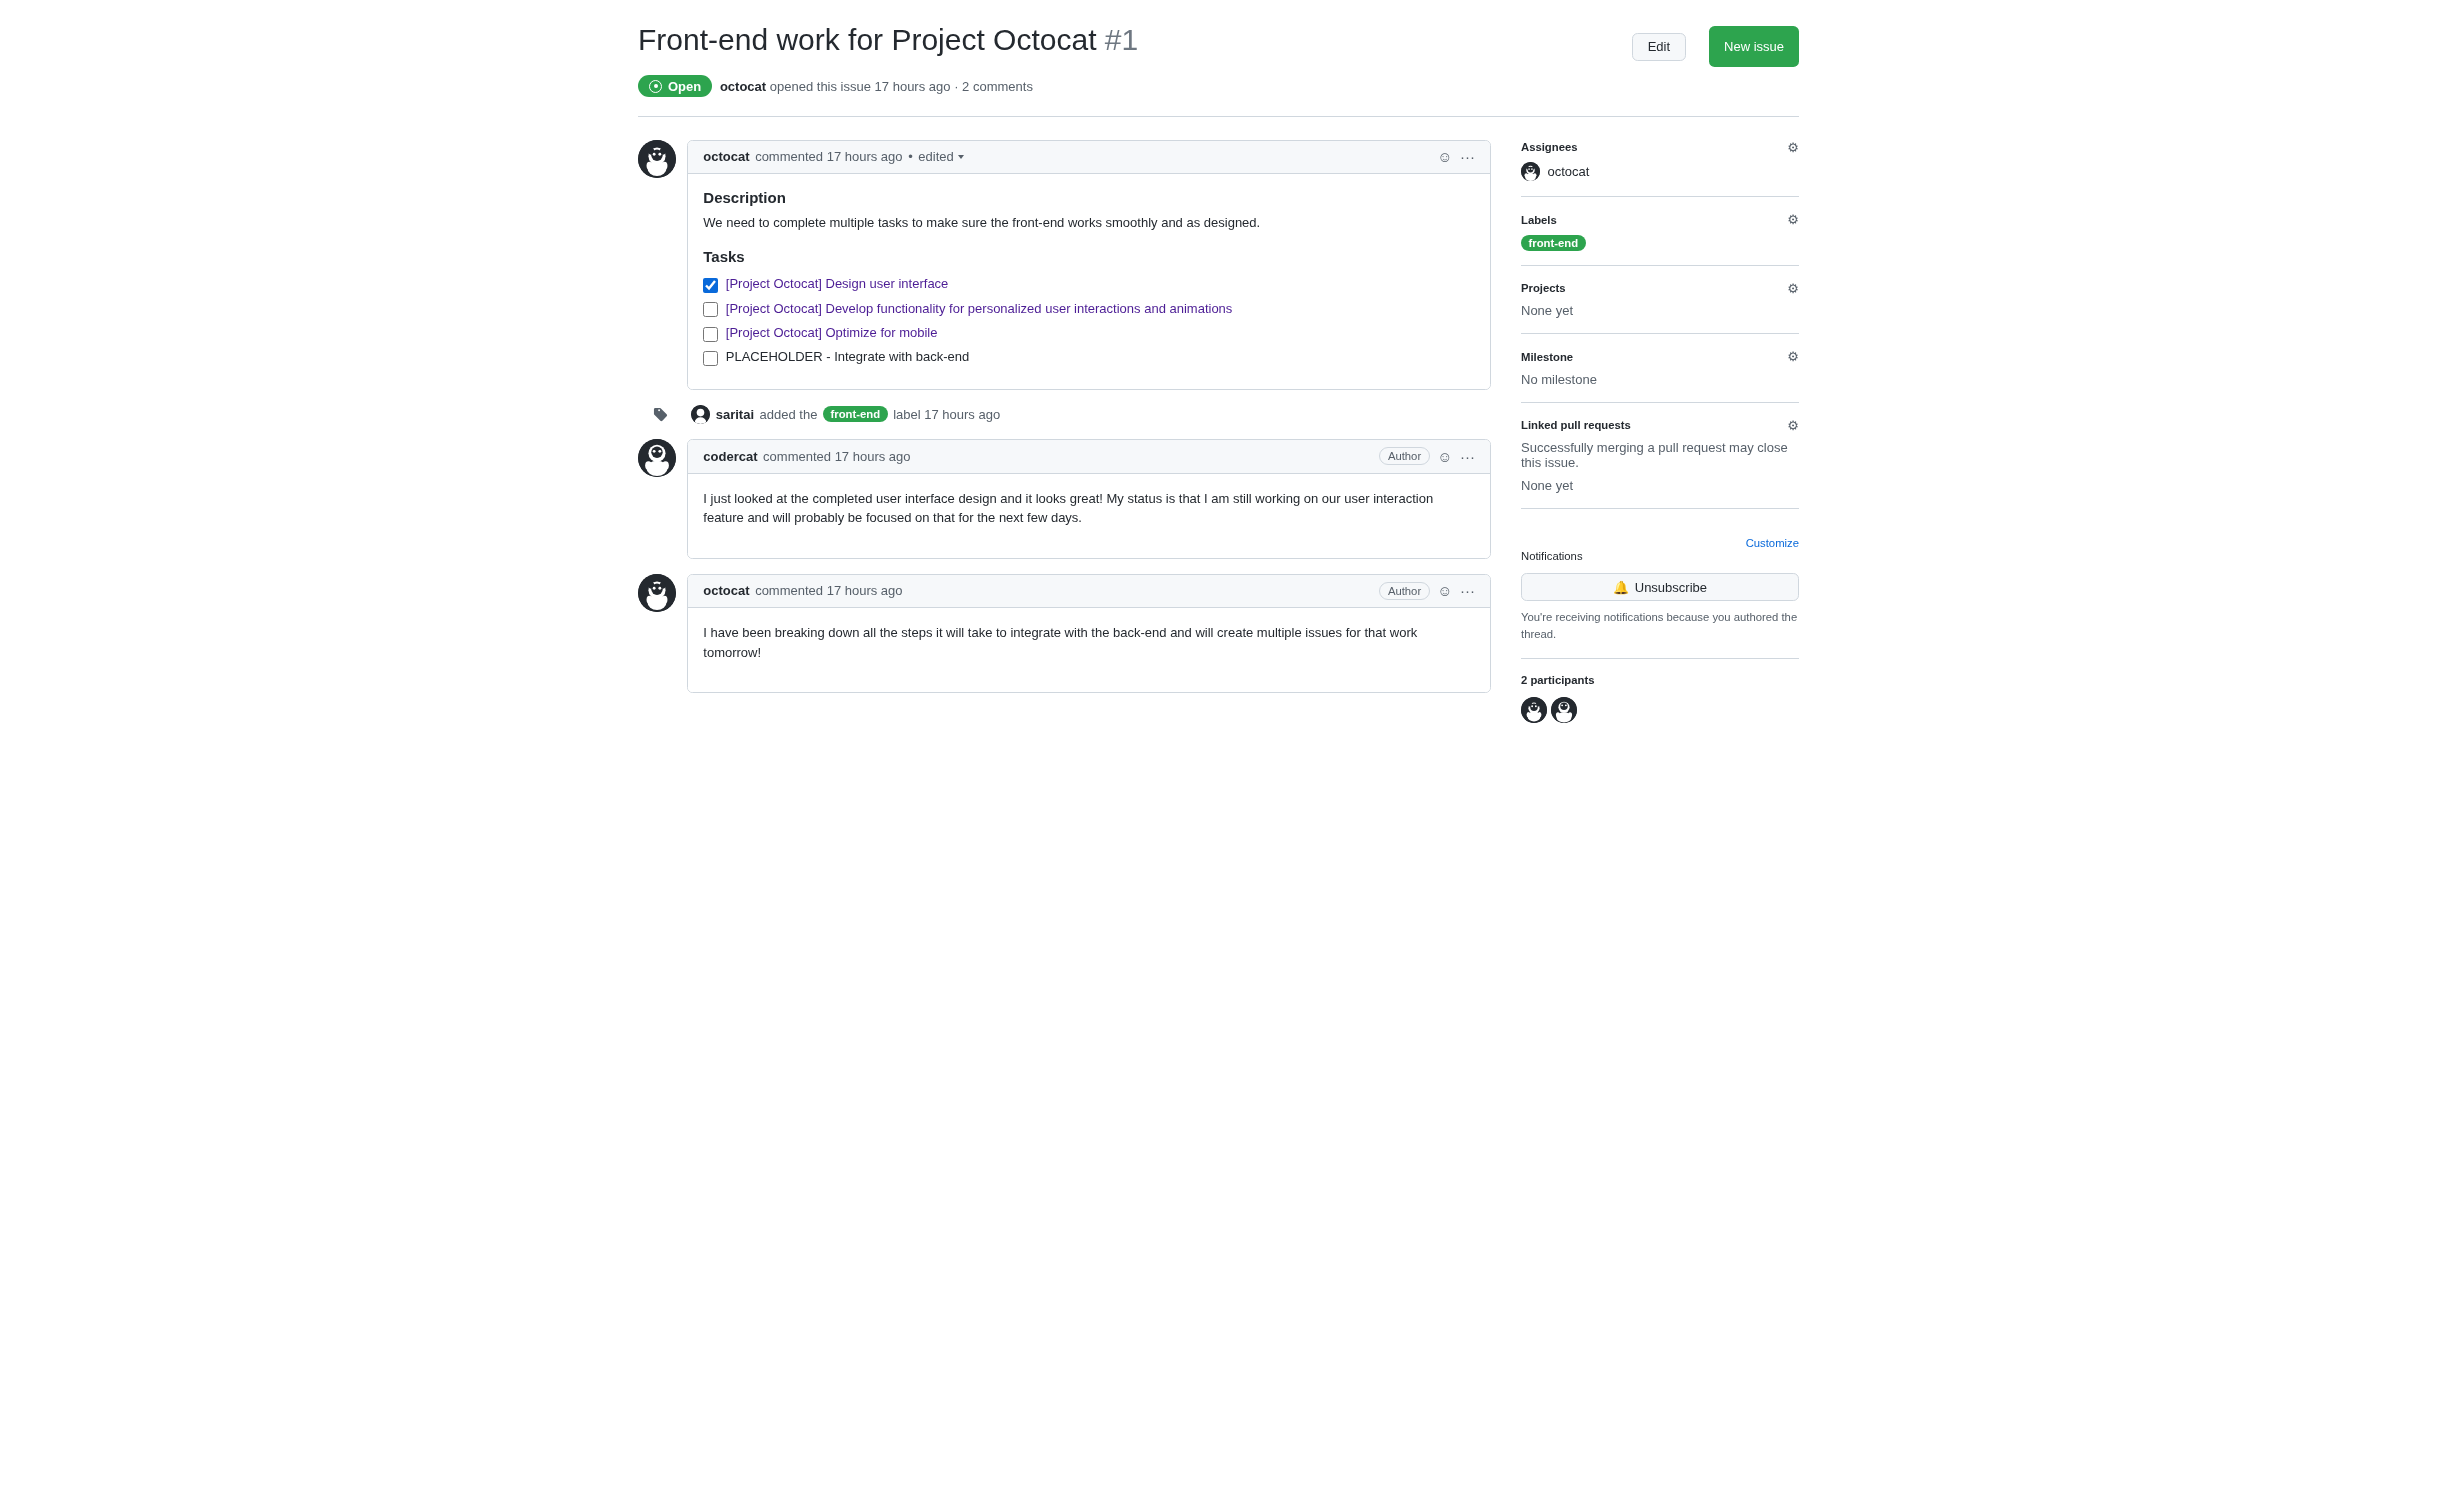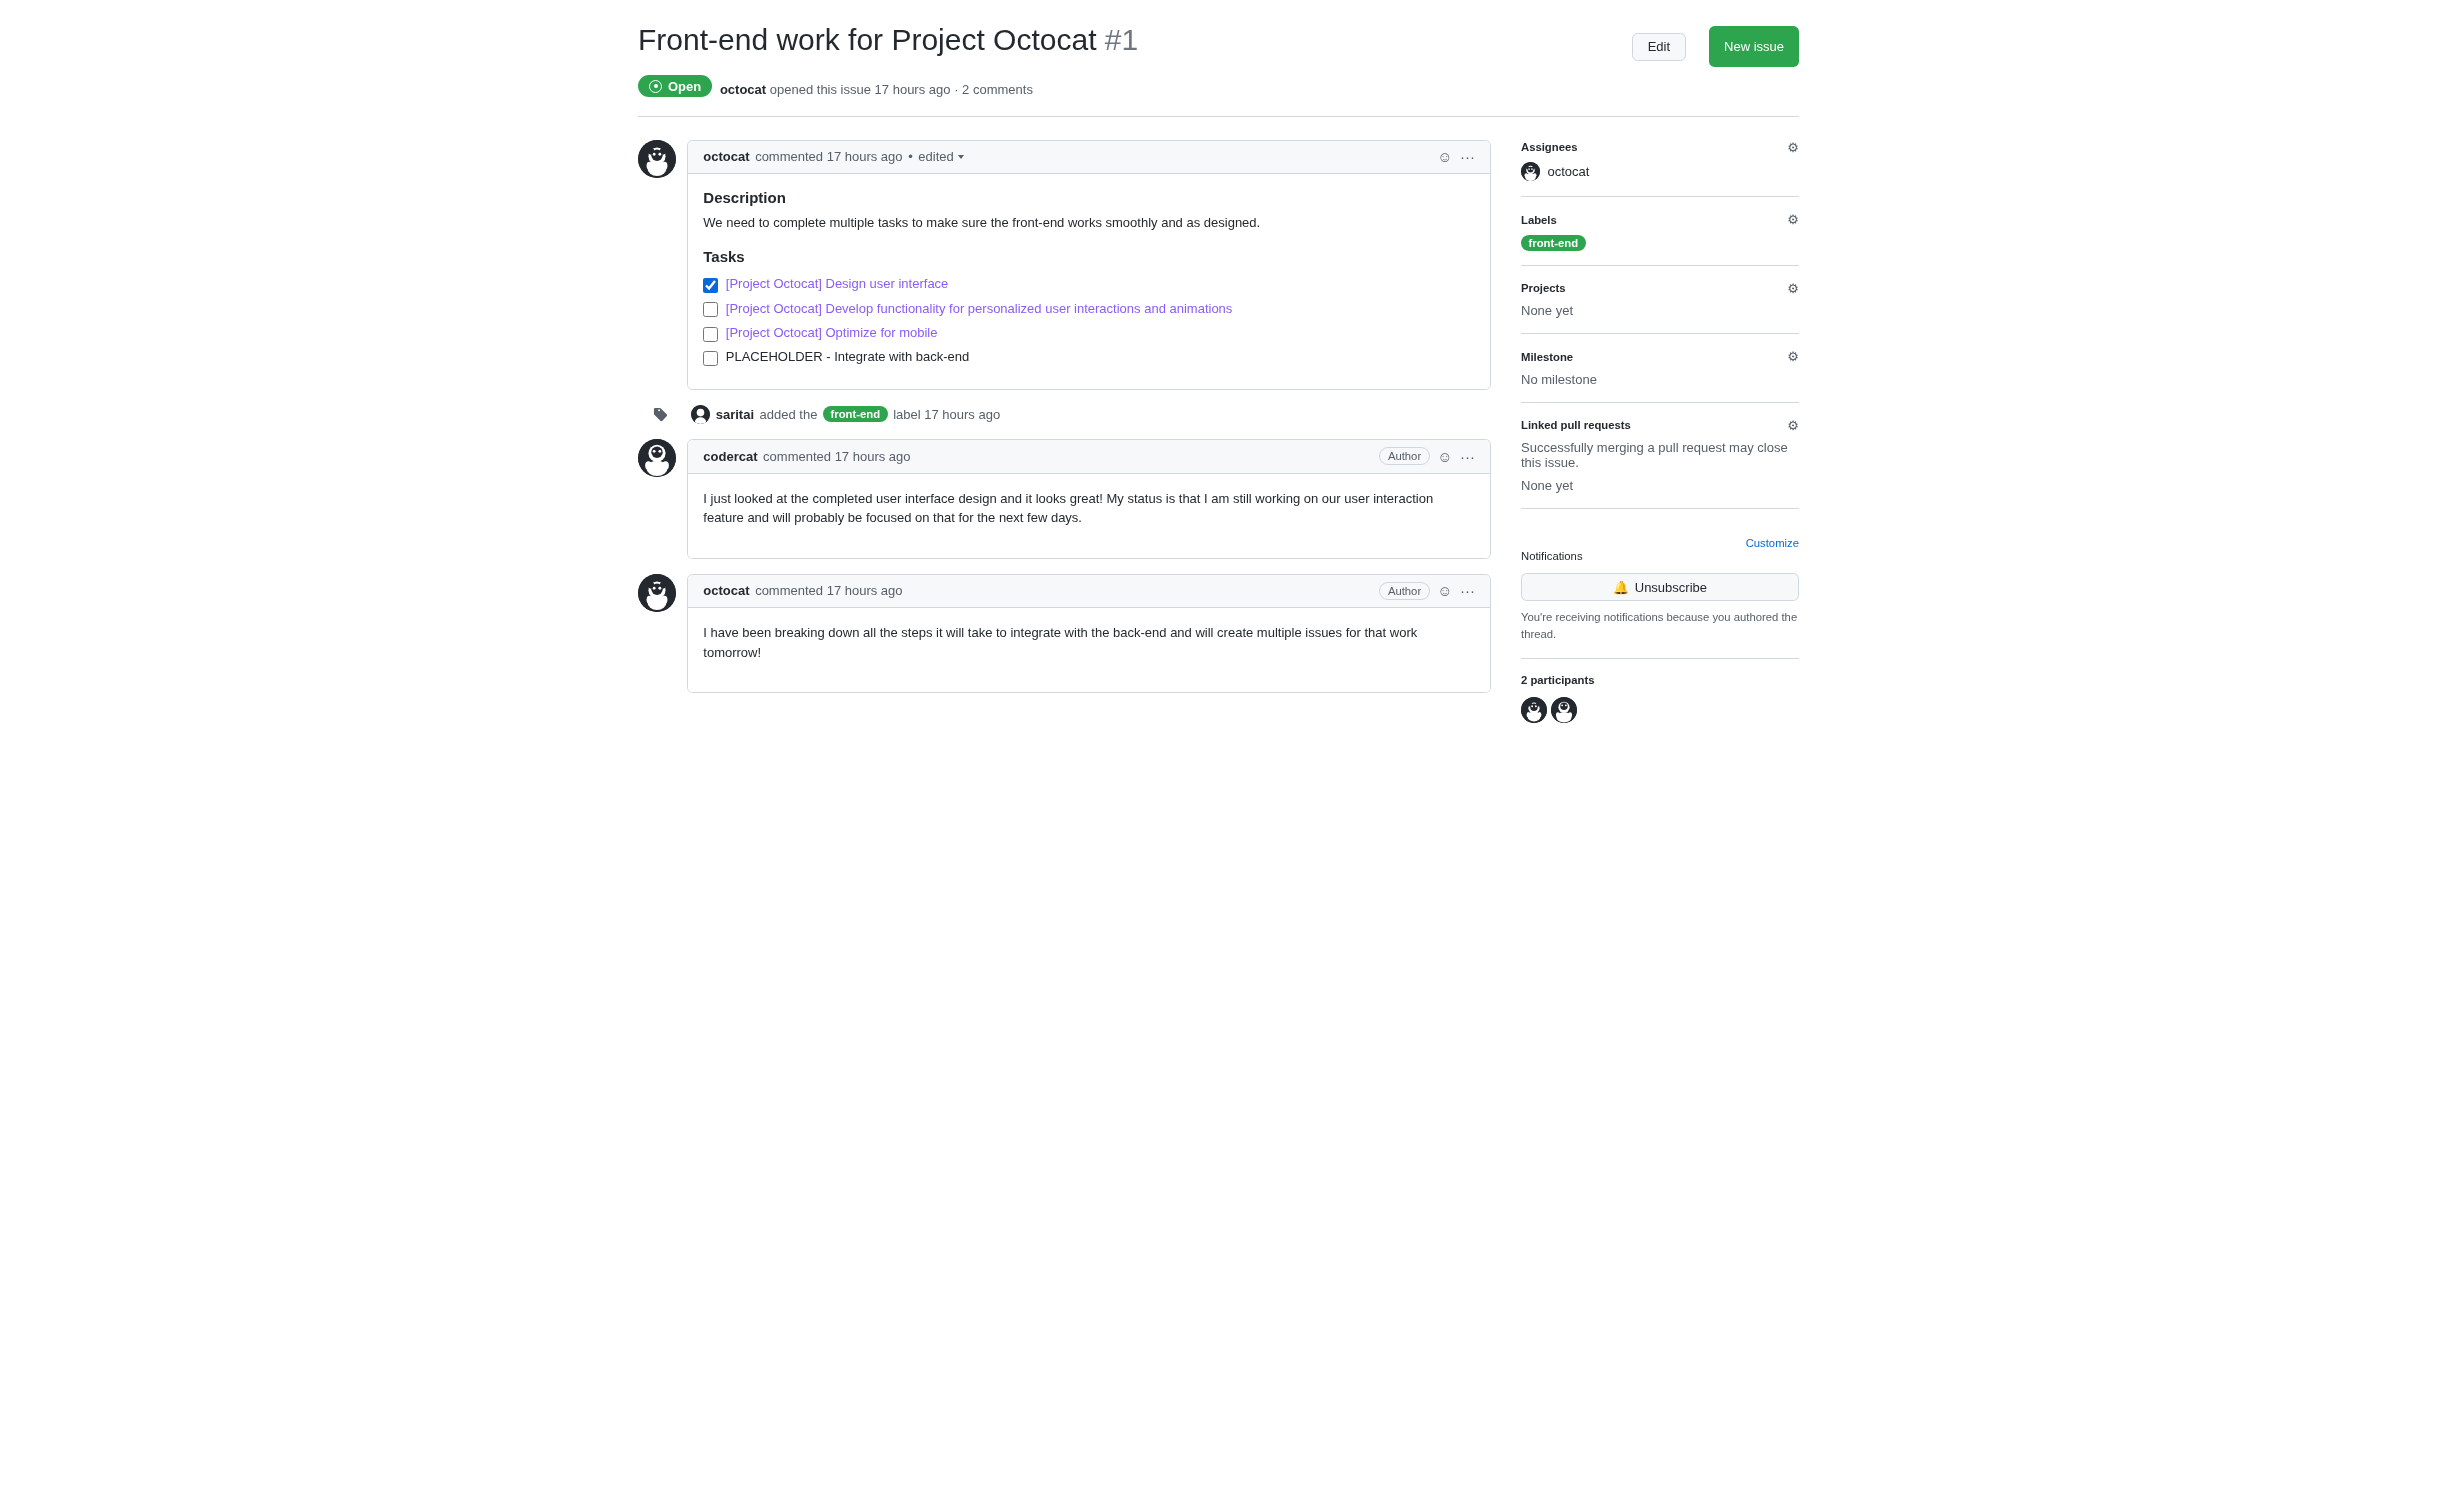--- a/index.html
+++ b/index.html
@@ -9,21 +9,21 @@
 
     
     .issue-header { display: flex; align-items: flex-start; justify-content: space-between; margin-bottom: 7.5px; }
     .issue-title { font-size: 30px; font-weight: 400; color: #24292f; }
     .issue-title .issue-number { color: #6e7781; font-weight: 300; }
     .header-buttons { display: flex; gap: 23px; align-items: center; flex-shrink: 0; margin-left: 15px; margin-top: 3.8px; }
     .btn-edit { border: 0.9px solid #d0d7de; background: #f6f8fa; color: #24292f; padding: 5.6px 15px; border-radius: 5.6px; cursor: pointer; font-size: 13px; font-weight: 500; }
     .btn-new-issue { background: #2da44e; color: #fff; border: none; padding: 13px 15px; border-radius: 5.6px; cursor: pointer; font-size: 13px; font-weight: 500; }
 
     
-    .issue-meta { display: flex; align-items: flex-end; gap: 7.5px; margin-bottom: 19px; color: #57606a; font-size: 13px; }
+    .issue-meta { display: flex; align-items: center; gap: 7.5px; margin-bottom: 19px; color: #57606a; font-size: 13px; }
     .status-badge { background: #2da44e; color: #fff; border-radius: 19px; padding: 3.8px 11.3px; display: flex; align-items: center; gap: 5.6px; font-size: 13px; font-weight: 600; }
     .status-badge .dot-icon { width: 13px; height: 13px; border: 1.9px solid #fff; border-radius: 50%; position: relative; display: inline-flex; align-items: center; justify-content: center; }
     .status-badge .dot-icon::after { content: ''; width: 3.8px; height: 3.8px; background: #fff; border-radius: 50%; }
     .meta-author { font-weight: 600; color: #24292f; }
 
     .divider { border: none; border-top: 0.9px solid #d0d7de; margin-bottom: 22.5px; }
 
     
     .main-layout { display: flex; gap: 30px; }
     .timeline { flex: 1; min-width: 0; }
@@ -45,21 +45,21 @@
     .more-btn { background: none; border: none; cursor: pointer; color: #57606a; font-size: 15px; display: flex; align-items: center; }
 
     .comment-body { padding: 15px; background: #fff; }
     .comment-body h3 { font-size: 15px; font-weight: 600; margin-bottom: 7.5px; }
     .comment-body p { margin-bottom: 15px; color: #24292f; line-height: 1.5; }
     .comment-body h4 { font-size: 15px; font-weight: 600; margin-bottom: 11.3px; }
 
     .task-list { list-style: none; }
     .task-list li { display: flex; align-items: flex-start; gap: 7.5px; margin-bottom: 7.5px; }
     .task-list li input[type="checkbox"] { margin-top: 1.9px; flex-shrink: 0; width: 15px; height: 15px; accent-color: #0969da; }
-    .task-list li a { color: #8b5cf6; text-decoration: none; }
+    .task-list li a { color: #4c1d95; text-decoration: none; }
     .task-list li span { color: #24292f; }
 
     
     .activity-item { display: flex; align-items: center; gap: 11.3px; margin: 15px 0; color: #57606a; font-size: 13px; padding-left: 3.8px; }
     .activity-icon { width: 38px; display: flex; justify-content: center; flex-shrink: 0; color: #57606a; }
     .activity-text { display: flex; align-items: center; gap: 5.6px; }
     .activity-text .activity-name { font-weight: 600; color: #24292f; }
     .label-badge-green { background: #2da44e; color: #fff; border-radius: 19px; padding: 1.9px 7.5px; font-size: 11.3px; font-weight: 600; }
 
     

